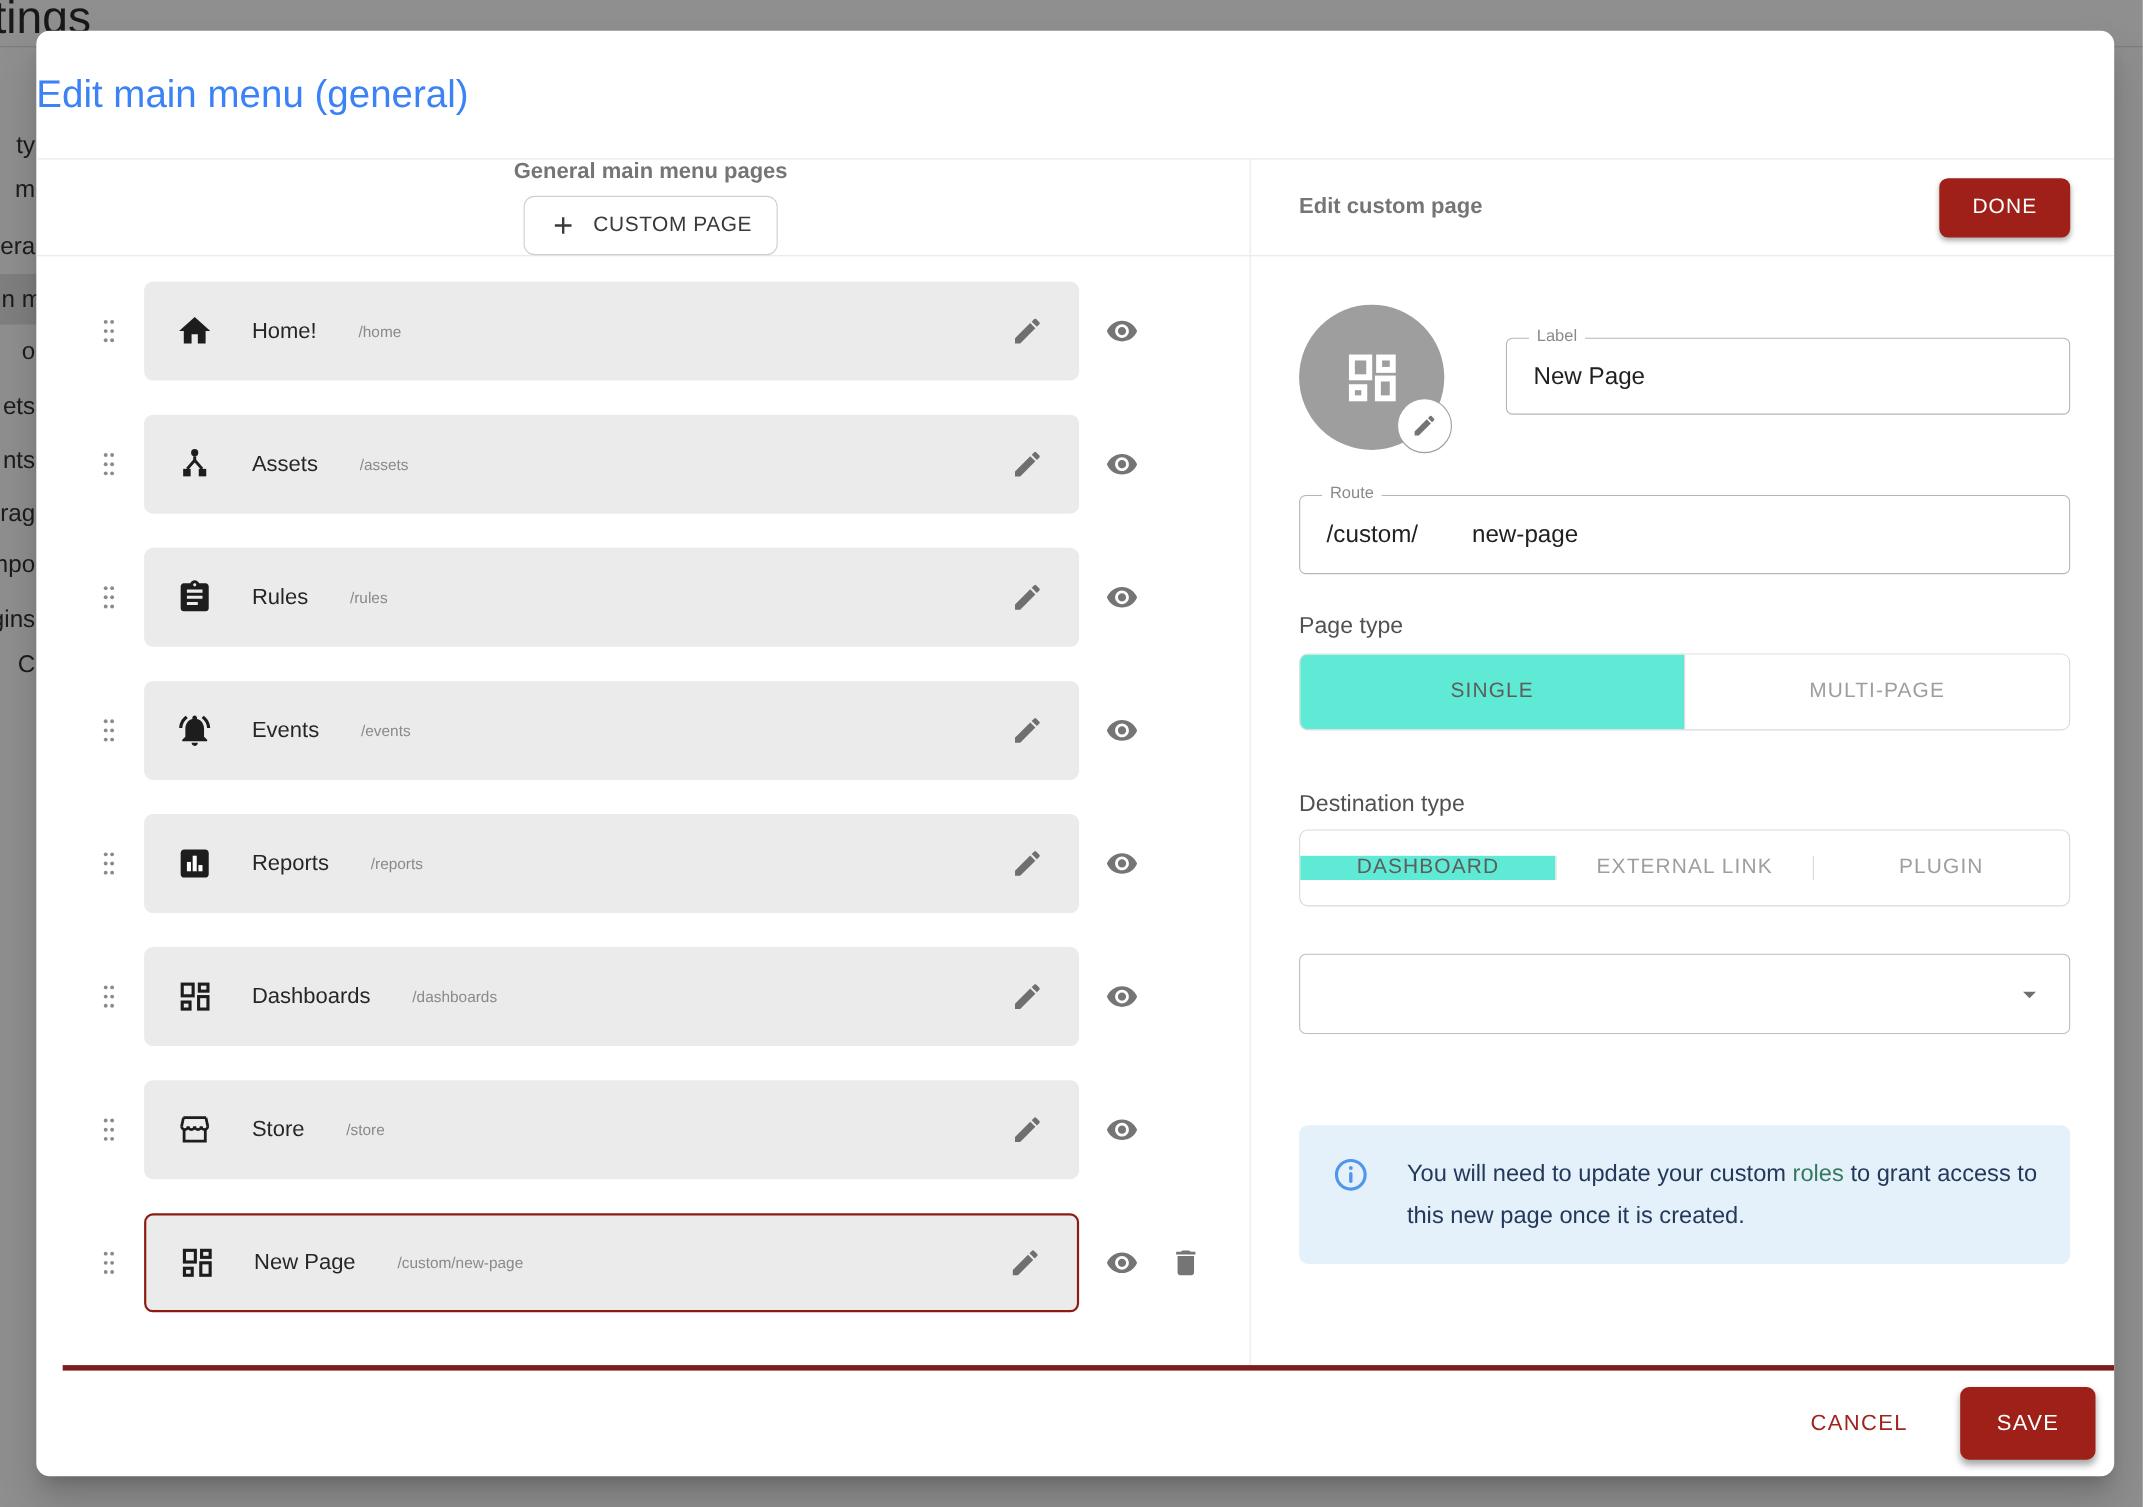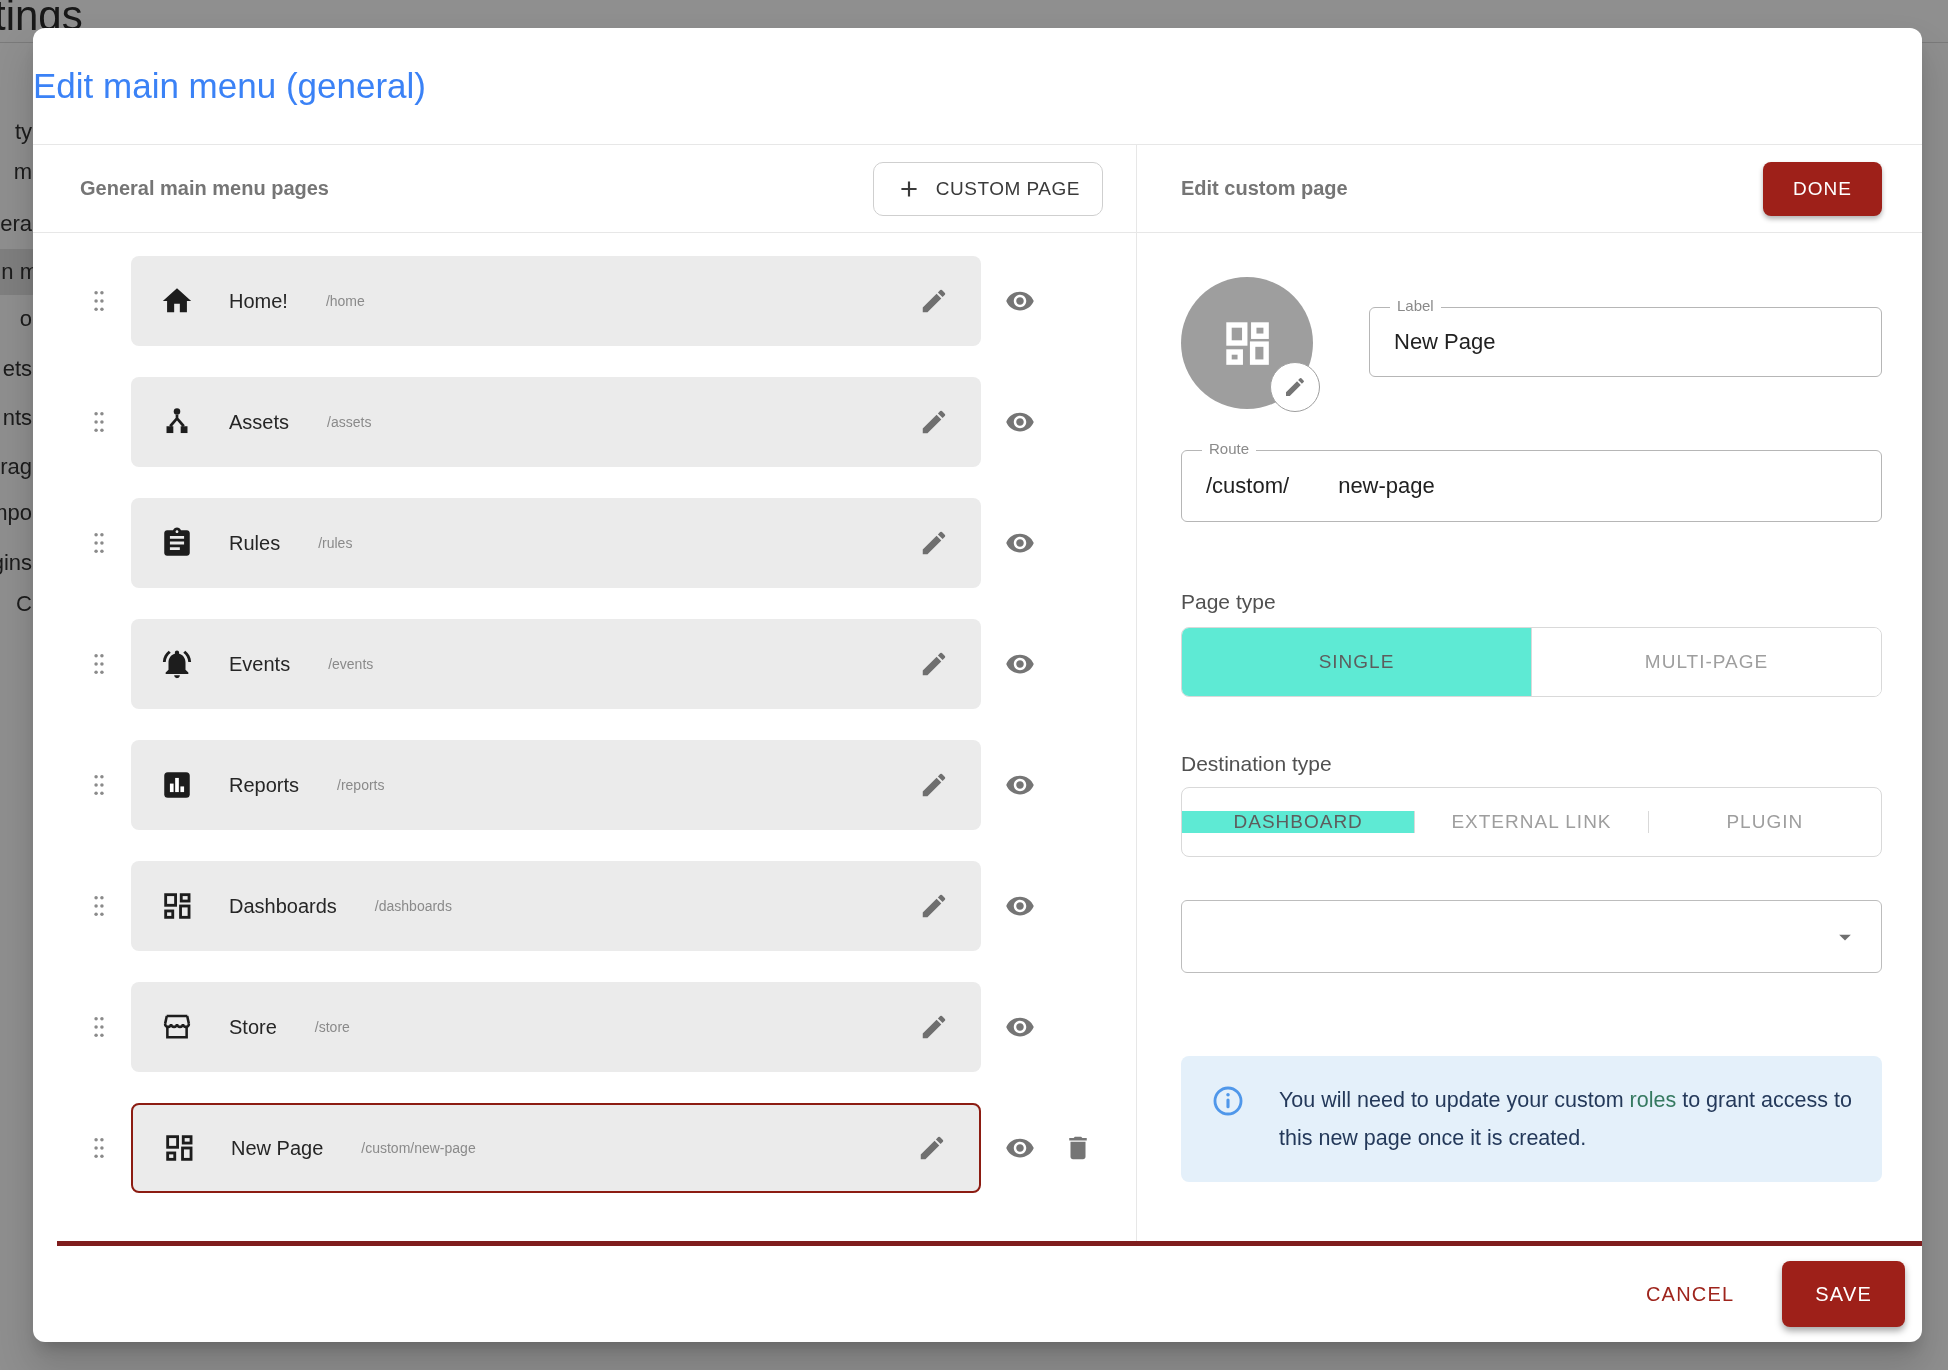--- a/index.html
+++ b/index.html
@@ -25,21 +25,21 @@
 
   .dlg-title { height:117px; flex:0 0 117px; display:flex; align-items:center;
     font-size:35px; color:#3b82f6; border-bottom:1px solid #e7e7e7; }
 
   .dlg-body { flex:1; display:flex; min-height:0; }
   .panel-left { width:1104px; flex:0 0 1104px; border-right:1px solid #e7e7e7; display:flex; flex-direction:column; }
   .panel-right { flex:1; display:flex; flex-direction:column; }
 
   .panel-header { height:88px; flex:0 0 88px; display:flex; align-items:center;
     justify-content:space-between; border-bottom:1px solid #e7e7e7; }
-  .panel-left .panel-header { padding:0 33px 0 47px; }
+  .panel-left .panel-header { padding:0 33px 0 47px;flex-direction:column; }
   .panel-right .panel-header { padding:0 40px 0 44px; }
   .panel-header-title { font-size:20px; font-weight:700; color:#757575; }
 
   .btn-outline { display:flex; align-items:center; gap:14px; height:54px; padding:0 22px;
     background:#fff; border:1px solid #cfcfcf; border-radius:10px; cursor:pointer;
     font-family:inherit; font-size:19px; letter-spacing:.5px; color:#3a3a3a; }
   .btn-outline svg { width:26px; height:26px; }
 
   .btn-red { height:54px; padding:0 30px; background:#9e2019; color:#fff; border:none;
     border-radius:8px; font-family:inherit; font-size:19px; letter-spacing:1px; cursor:pointer;
@@ -76,21 +76,21 @@
   .field { position:relative; border:1px solid #b6b6b6; border-radius:6px; background:#fff;
     display:flex; align-items:center; }
   .field-label { position:absolute; top:-11px; left:20px; background:#fff; padding:0 7px;
     font-size:15px; color:#8a8a8a; }
   .field input { border:none; outline:none; background:transparent; font-family:inherit;
     font-size:22px; color:#212121; width:100%; padding:0; }
   .label-field { flex:1; margin-left:56px; margin-top:30px; height:70px; padding:0 24px; }
   .route-field { margin-top:41px; height:72px; padding:0 24px;gap:33px; }
   .route-prefix { font-size:22px; color:#212121; margin-right:16px; white-space:nowrap; }
 
-  .section-label { margin-top:68px; font-size:21px; color:#515151; }
+  .section-label { margin-top:35px; font-size:21px; color:#515151; }
   .seg-group { margin-top:13px; display:flex; height:70px; border:1px solid #d9d9d9;
     border-radius:8px; overflow:hidden; background:#fff; }
   .seg { flex:1; border:none; background:#fff; font-family:inherit; font-size:19px;
     letter-spacing:1px; color:#9e9e9e; cursor:pointer; }
   .seg + .seg { border-left:1px solid #d9d9d9; }
   .seg.selected { background:#5eead4; color:#5d5d5d; }
   .dest-label { margin-top:55px; }
   .dest-group { margin-top:11px;align-items:center; }
 
   .select { margin-top:43px; height:73px; border:1px solid #bdbdbd; border-radius:6px;

